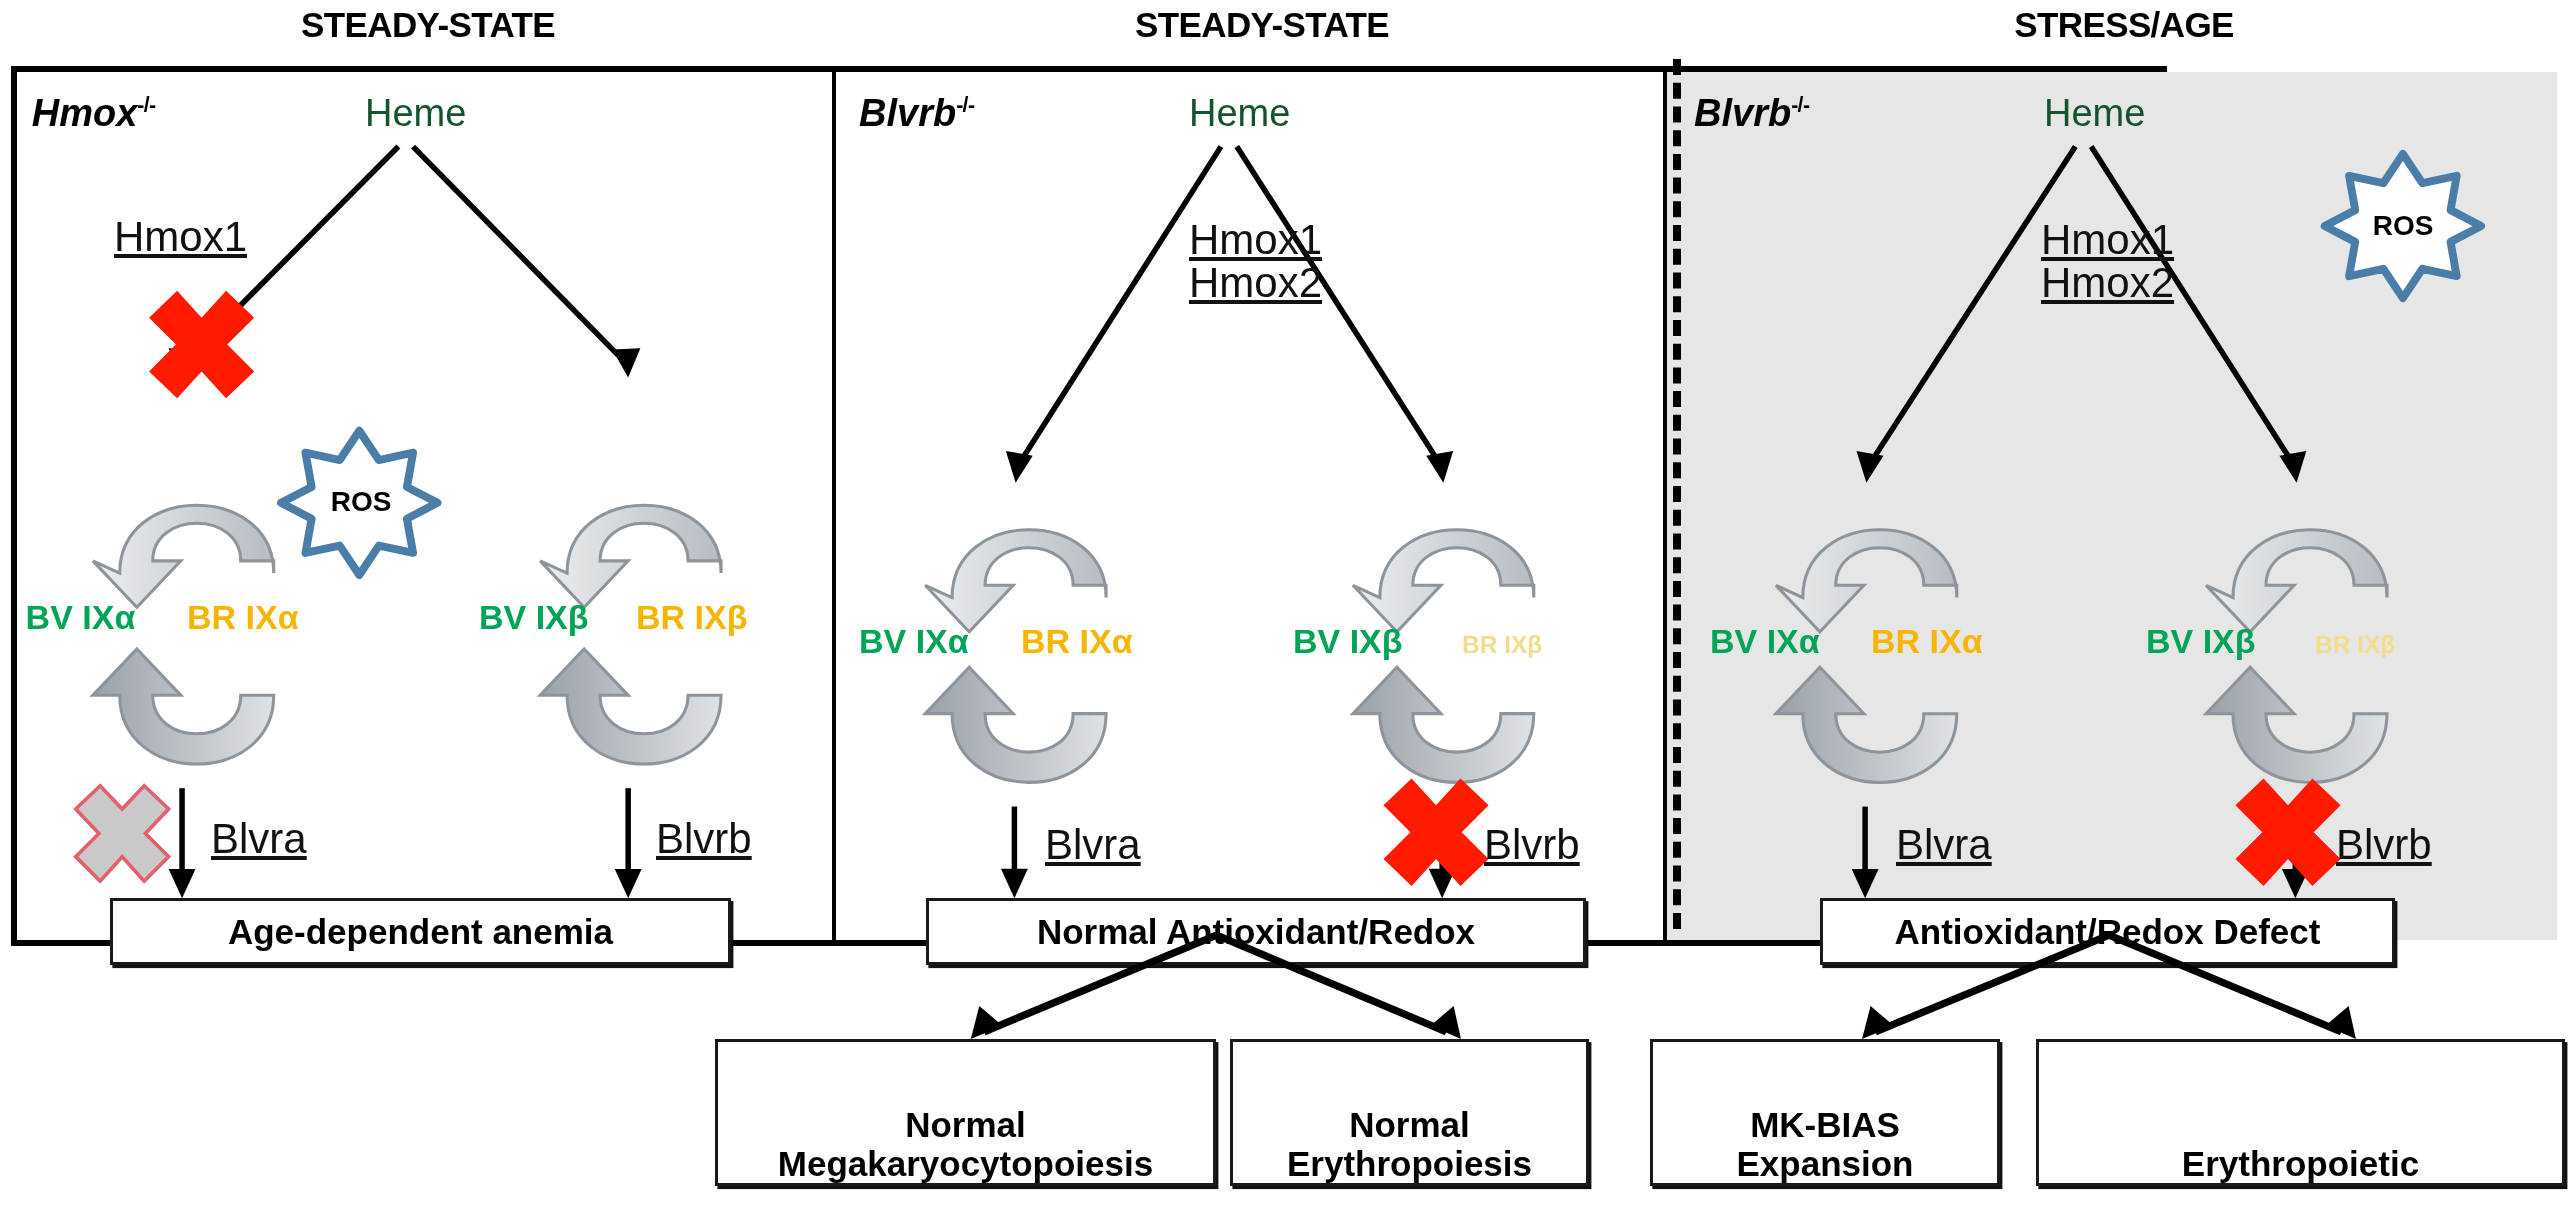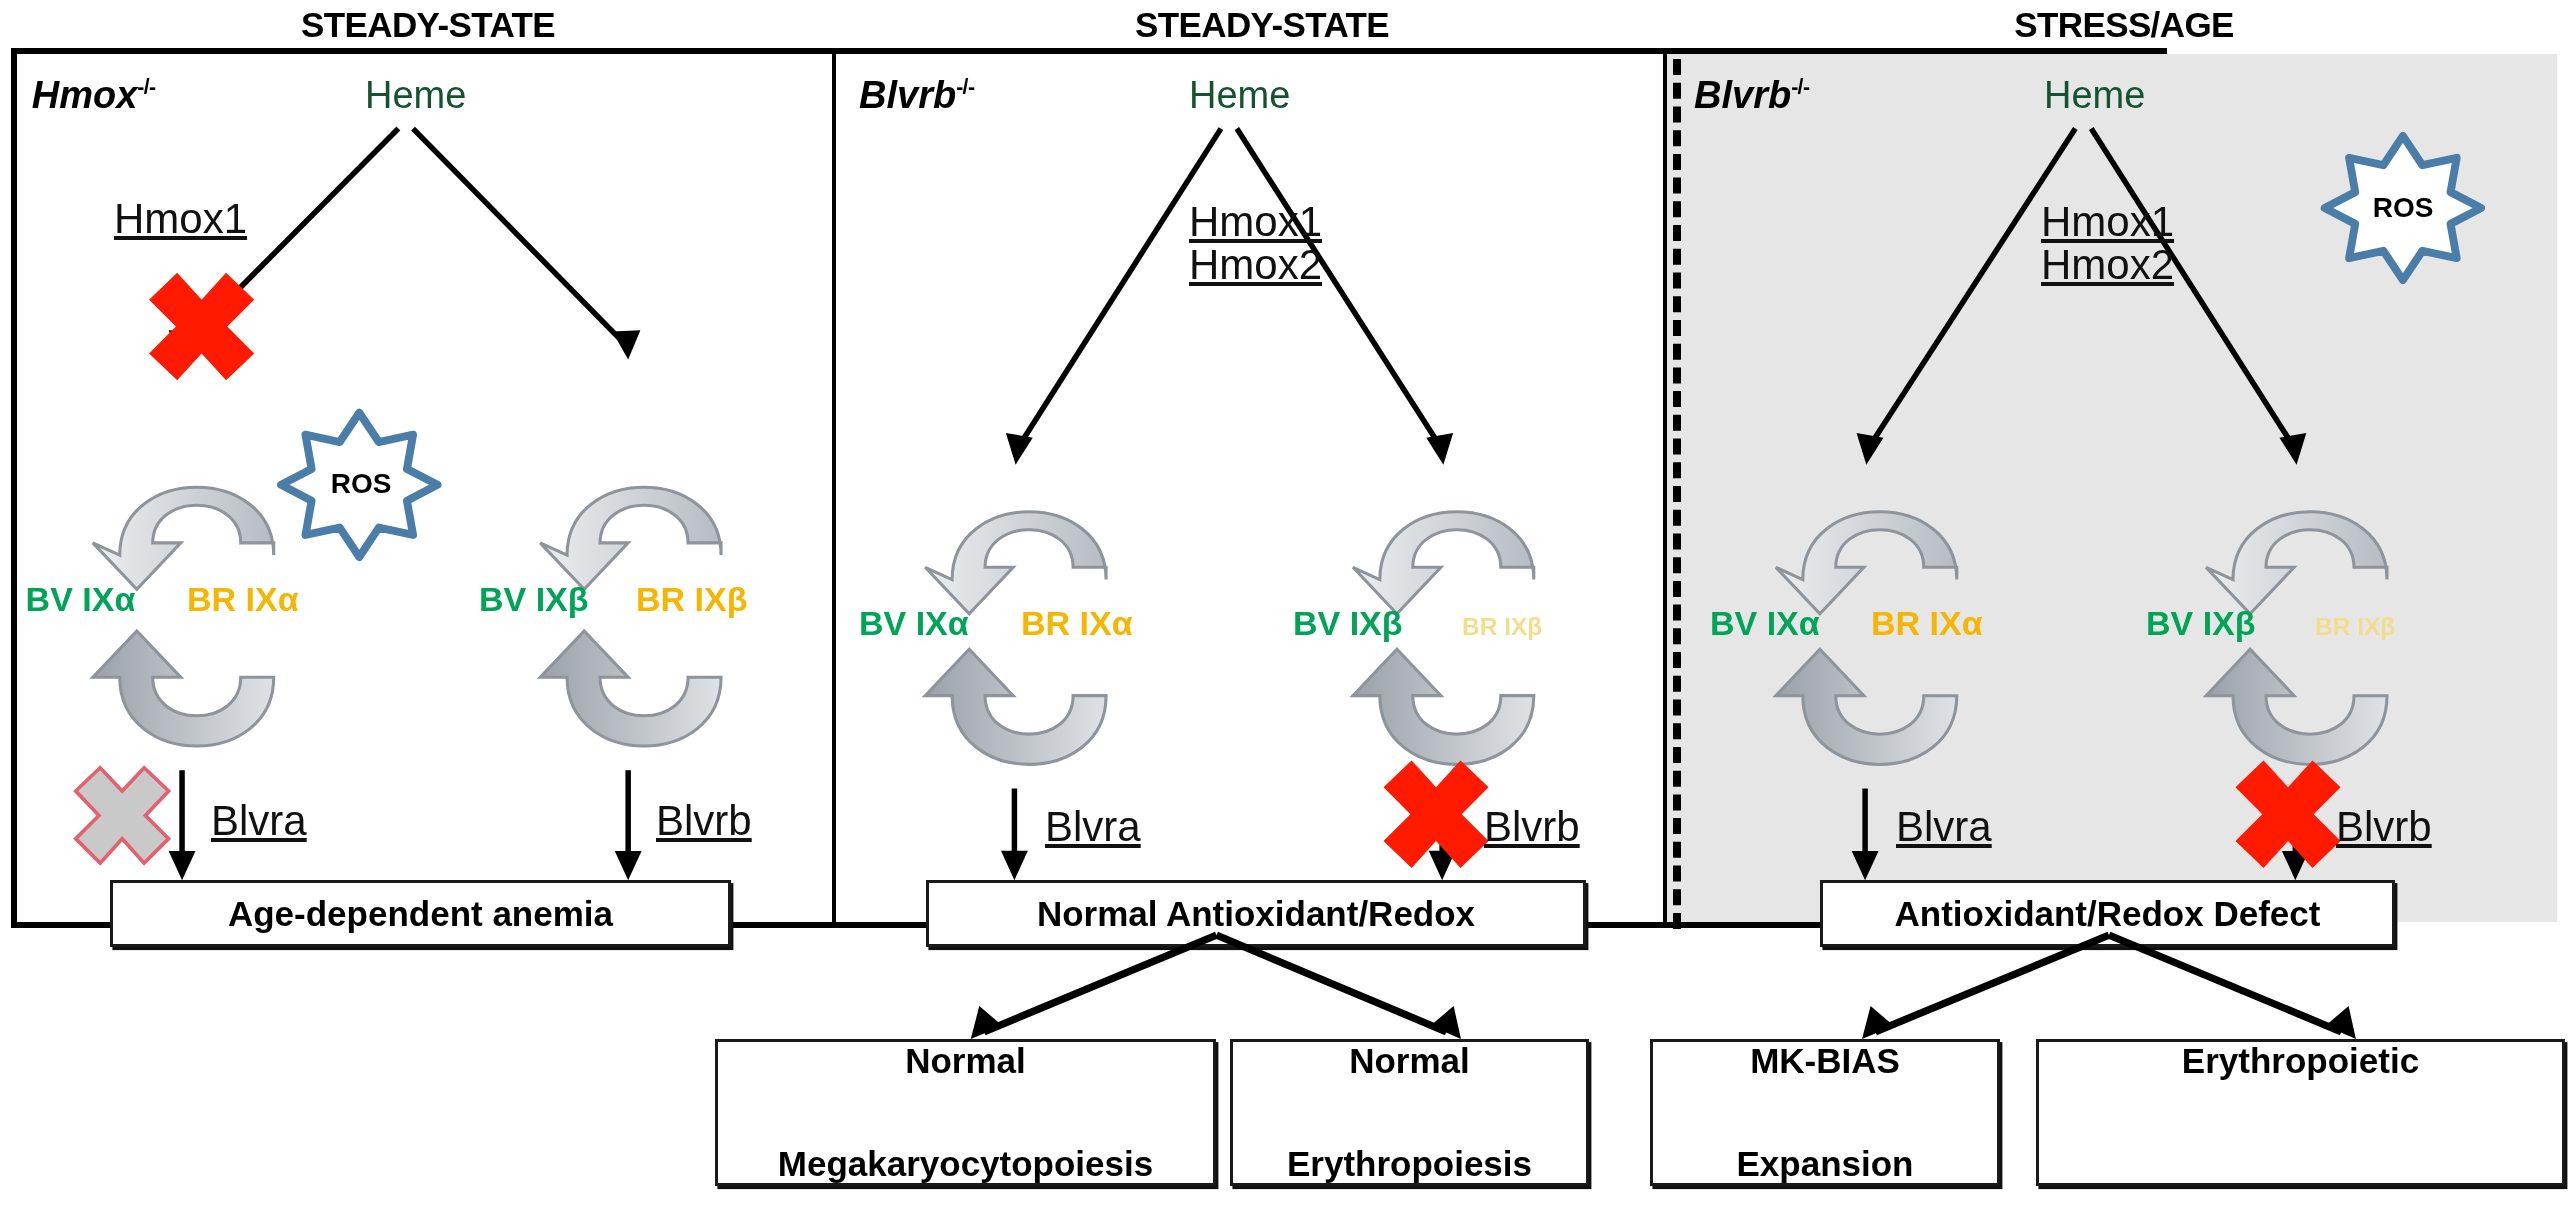--- a/index.html
+++ b/index.html
@@ -7,21 +7,21 @@
        font-family:"Liberation Sans","DejaVu Sans",sans-serif;
        -webkit-font-smoothing:antialiased;}
   .abs{position:absolute;}
   .hdr{position:absolute;top:4.9px;font-size:35px;font-weight:bold;color:#000;
        text-align:center;letter-spacing:-0.6px;}
   #hdr1{left:0;width:856px;}
   #hdr2{left:834px;width:856px;}
   #hdr3{left:1672px;width:904px;}
 
   
-  #frame{position:absolute;left:11px;top:48px;width:2156px;height:880px;
+  #frame{position:absolute;left:11px;top:66px;width:2156px;height:880px;
          border:6.7px solid #000;box-sizing:border-box;background:#fff;}
   .panel{position:absolute;top:0;height:100%;box-sizing:border-box;}
   #panel1{left:0;width:819px;background:#fff;border-right:4.3px solid #000;}
   #panel2{left:819px;width:831px;background:#fff;border-right:4.3px solid #000;}
   #panel3{left:1650px;width:890px;background:#e6e6e6;}
   #p3dash{position:absolute;left:1650px;top:4.9px;height:858px;width:0;
           border-left:8.6px dashed #000;}
 
   .geno{position:absolute;font-size:38px;font-weight:bold;font-style:italic;color:#000;
         white-space:nowrap;}
@@ -34,21 +34,21 @@
   .br{color:#f5b500;}
   .br-fade{color:#f2dd8c;font-size:24.5px;}
   .rostxt{position:absolute;font-size:28px;font-weight:bold;color:#000;white-space:nowrap;}
 
   .rbox{position:absolute;background:#fff;border:3.1px solid #1a1a1a;
         box-shadow:2.4px 3.1px 0 #111;box-sizing:border-box;
         display:flex;align-items:center;justify-content:center;text-align:center;
         font-size:35px;font-weight:bold;color:#000;line-height:1.08;padding:0 0;}
   .obox{position:absolute;background:#fff;border:3.1px solid #1a1a1a;
         box-shadow:2.4px 3.1px 0 #111;box-sizing:border-box;
-        display:flex;align-items:center;justify-content:space-between;text-align:center;
+        display:flex;align-items:center;justify-content:flex-end;text-align:center;
         font-size:35px;font-weight:bold;color:#000;line-height:1.1;padding:0 4.9px;}
   svg{overflow:visible;}
 </style>
 </head>
 <body>
 
 <div class="hdr" id="hdr1">STEADY-STATE</div>
 <div class="hdr" id="hdr2">STEADY-STATE</div>
 <div class="hdr" id="hdr3">STRESS/AGE</div>
 

